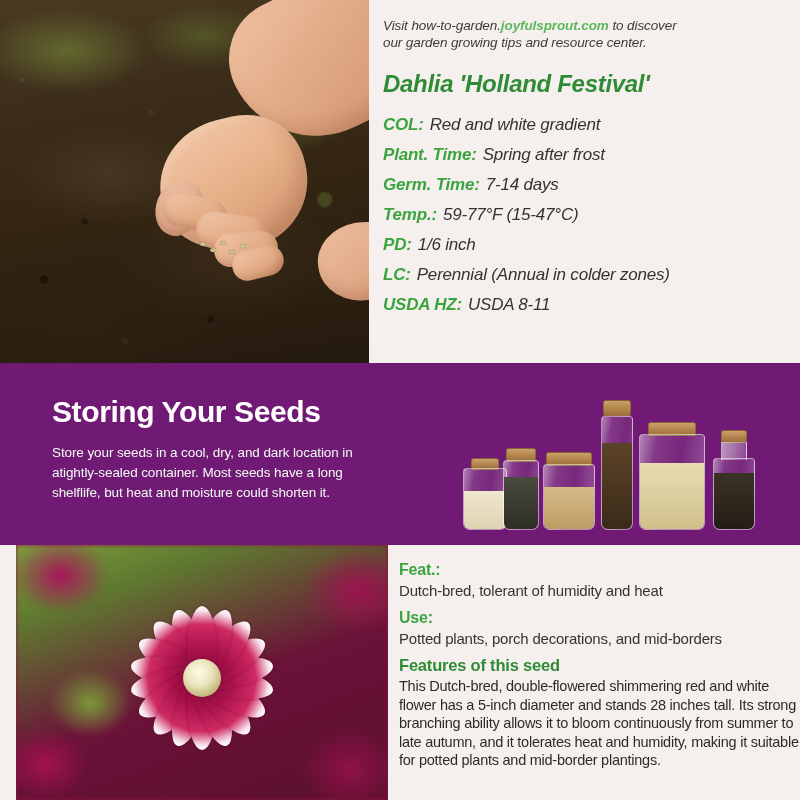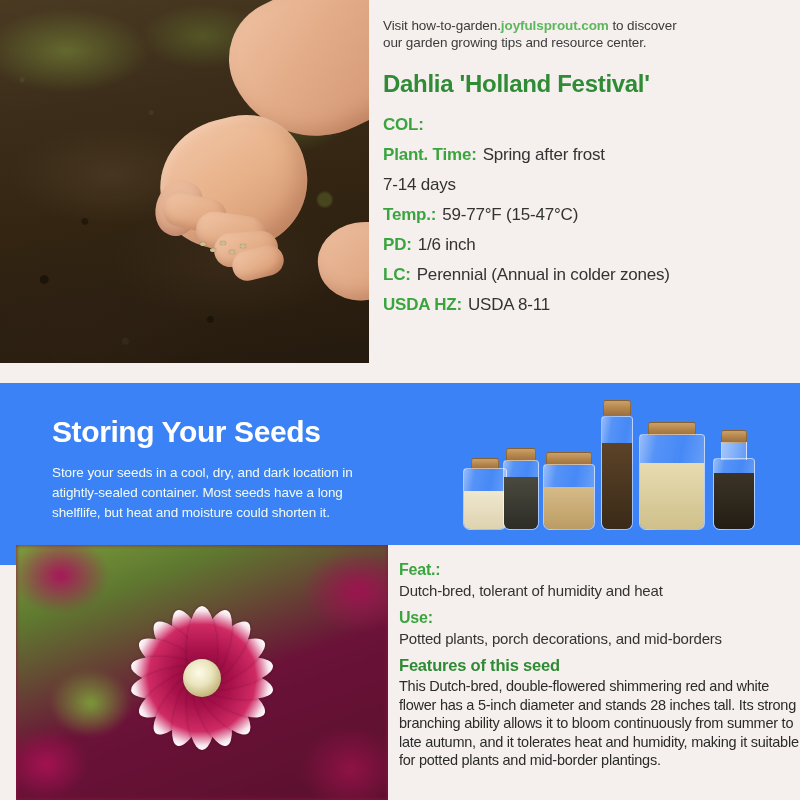--- a/index.html
+++ b/index.html
@@ -94,41 +94,42 @@
   .seed-bits i {
     position:absolute; display:block; width:6px; height:4px; border-radius:50%;
     background:#cbbd8e; box-shadow:0 0 1px rgba(0,0,0,.5);
   }
 
   
   .info-col {
     position:absolute; left:369px; top:0; width:431px; height:363px;
     background:#f5f0ed;
     padding:17px 14px 2px 14px;
+    font-style:italic;
   }
   .visit-line {
     font-size:13.5px; line-height:17px; color:#3b3b3b; letter-spacing:-.1px;
   }
   .domain-link { color:#5cb85c; font-weight:700; }
   .plant-title {
     margin-top:19px;
     font-size:24px; font-weight:700; color:#2f8b35; letter-spacing:-.3px;
   }
   .spec-list { margin-top:12px; }
   .spec-row {
     display:flex; align-items:flex-start;
     font-size:17px; line-height:30px; white-space:nowrap;
   }
   .spec-key { color:#3aa53f; font-weight:700; margin-right:6px; letter-spacing:-.2px; }
   .spec-val { color:#333333; letter-spacing:-.2px; }
 
   
   .green-band {
     position:absolute; left:0; top:363px; width:800px; height:182px;
-    background:#3b82f6; overflow:hidden;margin-top:20px;
+    background:#701a75; overflow:hidden;
   }
   .store-title {
     position:absolute; left:52px; top:32px;
     font-size:30px; font-weight:700; color:#ffffff; letter-spacing:-.4px;
   }
   .store-body {
     position:absolute; left:52px; top:80px; width:320px;
     font-size:13.5px; line-height:20px; color:#f2fbf2; letter-spacing:-.1px;
   }
   .jars { position:absolute; left:455px; top:378px; width:330px; height:152px; }
@@ -241,26 +242,28 @@
       <div class="visit-line">
         <span>Visit how-to-garden.</span><span class="domain-link">joyfulsprout.com</span><span> to discover</span><br>
         <span>our garden growing tips and resource center.</span>
       </div>
 
       <div class="plant-title">Dahlia 'Holland Festival'</div>
 
       <div class="spec-list">
         <div class="spec-row">
           <span class="spec-key">COL:</span>
+          <span class="spec-val">Red and white gradient</span>
         </div>
         <div class="spec-row">
           <span class="spec-key">Plant. Time:</span>
           <span class="spec-val">Spring after frost</span>
         </div>
         <div class="spec-row">
+          <span class="spec-key">Germ. Time:</span>
           <span class="spec-val">7-14 days</span>
         </div>
         <div class="spec-row">
           <span class="spec-key">Temp.:</span>
           <span class="spec-val">59-77°F (15-47°C)</span>
         </div>
         <div class="spec-row">
           <span class="spec-key">PD:</span>
           <span class="spec-val">1/6 inch</span>
         </div>

